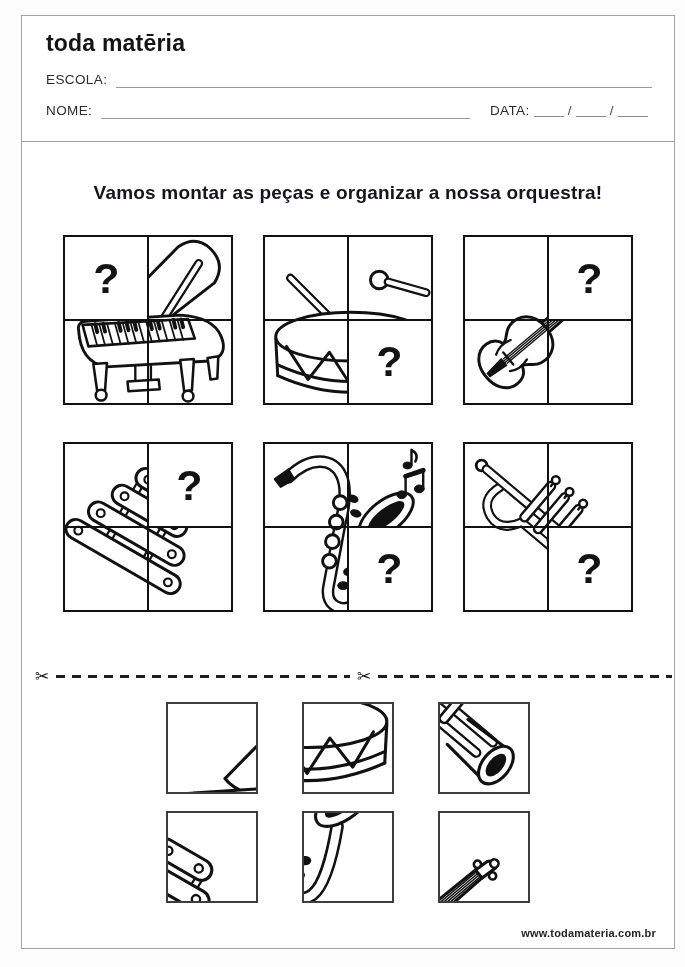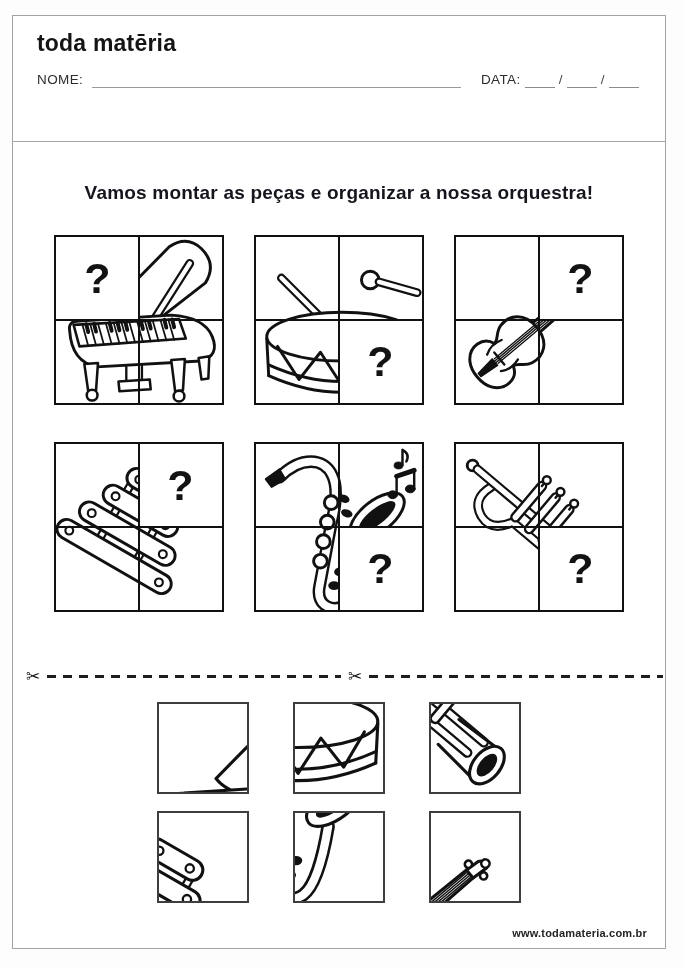--- a/index.html
+++ b/index.html
@@ -1,24 +1,24 @@
 <!DOCTYPE html>
 <html><head>
 <meta charset="utf-8">
 <style>
   html,body{margin:0;padding:0;background:#fdfdfd;}
   body{width:685px;height:967px;position:relative;font-family:"Liberation Sans",sans-serif;color:#1c1c1c;}
-  .box{position:absolute;left:12px;width:654px;box-sizing:border-box;background:#fff;border:1px solid #a3a3a3;}
+  .box{position:absolute;left:21px;width:654px;box-sizing:border-box;background:#fff;border:1px solid #a3a3a3;}
   .sheet-header{top:15px;height:127px;padding:14px 22px 0 24px;}
   .sheet-main{top:141px;height:808px;}
   .brand{font-size:23px;font-weight:700;letter-spacing:.2px;color:#141414;}
   .frow{display:flex;align-items:flex-end;margin-top:15px;font-size:13.5px;letter-spacing:.4px;color:#2d2d2d;}
   .flabel{white-space:nowrap;padding-bottom:1px;}
   .fline{flex:1;border-bottom:1.8px solid #9a9a9a;height:13px;margin-left:9px;}
-  .dgroup{display:flex;align-items:flex-end;margin-left:20px;}
+  .dgroup{display:flex;align-items:flex-start;margin-left:20px;}
   .dslot{width:30px;border-bottom:1.8px solid #8b8b8b;height:13px;margin:0 4px;}
   .dsep{color:#4a4a4a;padding-bottom:1px;}
   .title{margin-top:40px;text-align:center;font-size:19px;font-weight:700;color:#15151d;letter-spacing:.2px;}
   .puzzle-grid{width:570px;margin:31px auto 0;display:grid;grid-template-columns:repeat(3,170px);gap:37px 30px;}
   .tile{position:relative;width:170px;height:170px;border:2.5px solid #111;box-sizing:border-box;background:#fff;overflow:hidden;}
   .tile .art{position:absolute;left:0;top:0;width:100%;height:100%;z-index:1;}
   .gl-h{position:absolute;left:0;right:0;top:50%;height:2.5px;margin-top:-1.25px;background:#111;z-index:3;}
   .gl-v{position:absolute;top:0;bottom:0;left:50%;width:2.5px;margin-left:-1.25px;background:#111;z-index:3;}
   .cover{position:absolute;width:50%;height:50%;background:#fff;z-index:2;display:flex;align-items:center;justify-content:center;font-size:43px;font-weight:800;color:#131313;}
   .cover.tl{left:0;top:0}.cover.tr{right:0;top:0}.cover.br{right:0;bottom:0}
@@ -151,20 +151,24 @@
         <ellipse cx="139" cy="144" rx="21" ry="13" fill="#fff" stroke-width="3"></ellipse>
         <ellipse cx="139" cy="144" rx="13" ry="7" fill="#111" stroke="none"></ellipse>
       </g>
     </g>
   </defs>
 </svg>
 
 <div class="box sheet-header">
   <div class="brand">toda matēria</div>
   <div class="frow">
+    <span class="flabel">ESCOLA:</span>
+    <span class="fline"></span>
+  </div>
+  <div class="frow">
     <span class="flabel">NOME:</span>
     <span class="fline"></span>
     <span class="dgroup">
       <span class="flabel">DATA:</span>
       <span class="dslot"></span>
       <span class="dsep">/</span>
       <span class="dslot"></span>
       <span class="dsep">/</span>
       <span class="dslot"></span>
     </span>

